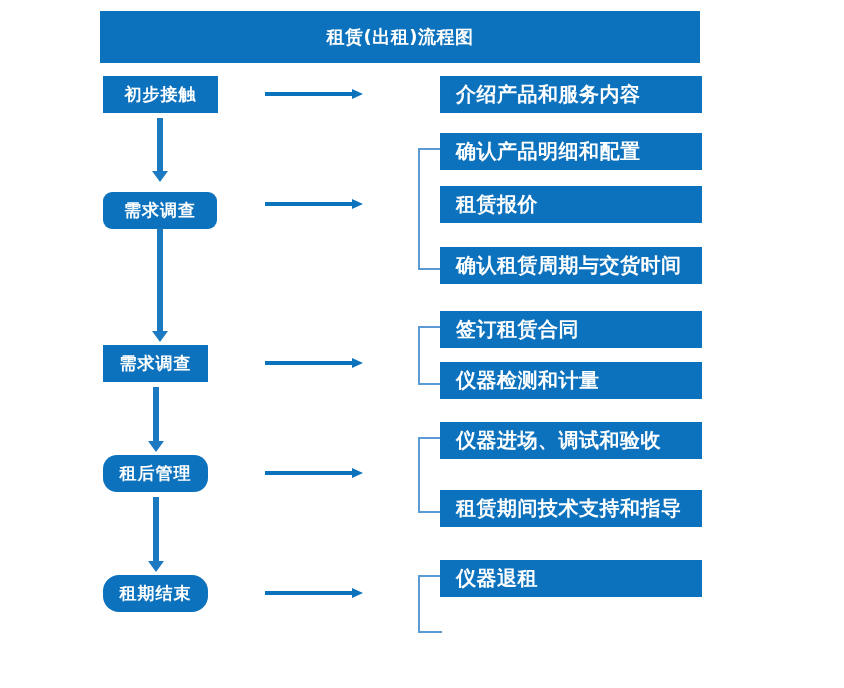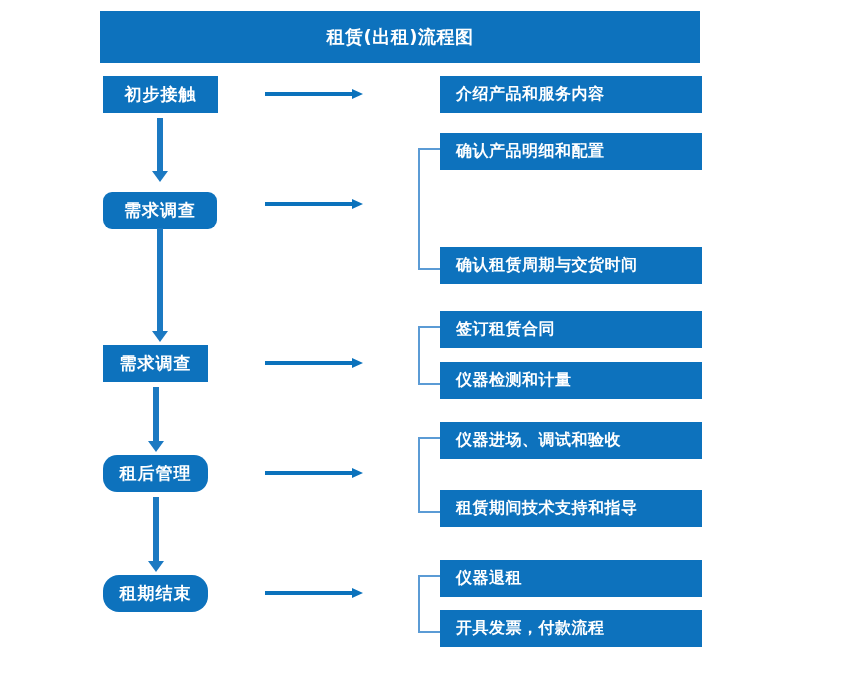--- a/index.html
+++ b/index.html
@@ -46,21 +46,21 @@
   }
   .task-box {
     position: absolute;
     left: 440px;
     width: 262px;
     height: 37px;
     background: #0d72bd;
     color: #ffffff;
     display: flex;
     align-items: center;
-    font-size: 16px;
+    font-size: 20px;
     font-weight: bold;
     padding-left: 16px;
     box-sizing: border-box;
     letter-spacing: 0.5px;
   }
   .arrow-right {
     position: absolute;
     height: 10px;
     pointer-events: none;
   }
@@ -161,21 +161,21 @@
     <div class="head" style="left:87px;"></div>
   </div>
 
   <div class="group-bracket" style="left:418px; top:148px; height:118px;"></div>
   <div class="group-bracket" style="left:418px; top:326px; height:55px;"></div>
   <div class="group-bracket" style="left:418px; top:437px; height:72px;"></div>
   <div class="group-bracket" style="left:418px; top:575px; height:54px;"></div>
 
   <div class="task-box" style="top:76px;">介绍产品和服务内容</div>
   <div class="task-box" style="top:133px;">确认产品明细和配置</div>
+  <div class="task-box" style="top:186px;">租赁报价</div>
   <div class="task-box" style="top:247px;">确认租赁周期与交货时间</div>
   <div class="task-box" style="top:311px;">签订租赁合同</div>
   <div class="task-box" style="top:362px;">仪器检测和计量</div>
   <div class="task-box" style="top:422px;">仪器进场、调试和验收</div>
   <div class="task-box" style="top:490px;">租赁期间技术支持和指导</div>
   <div class="task-box" style="top:560px;">仪器退租</div>
-  <div class="task-box" style="top:610px;">开具发票，付款流程</div>
 
 </div>
 
 </body></html>

